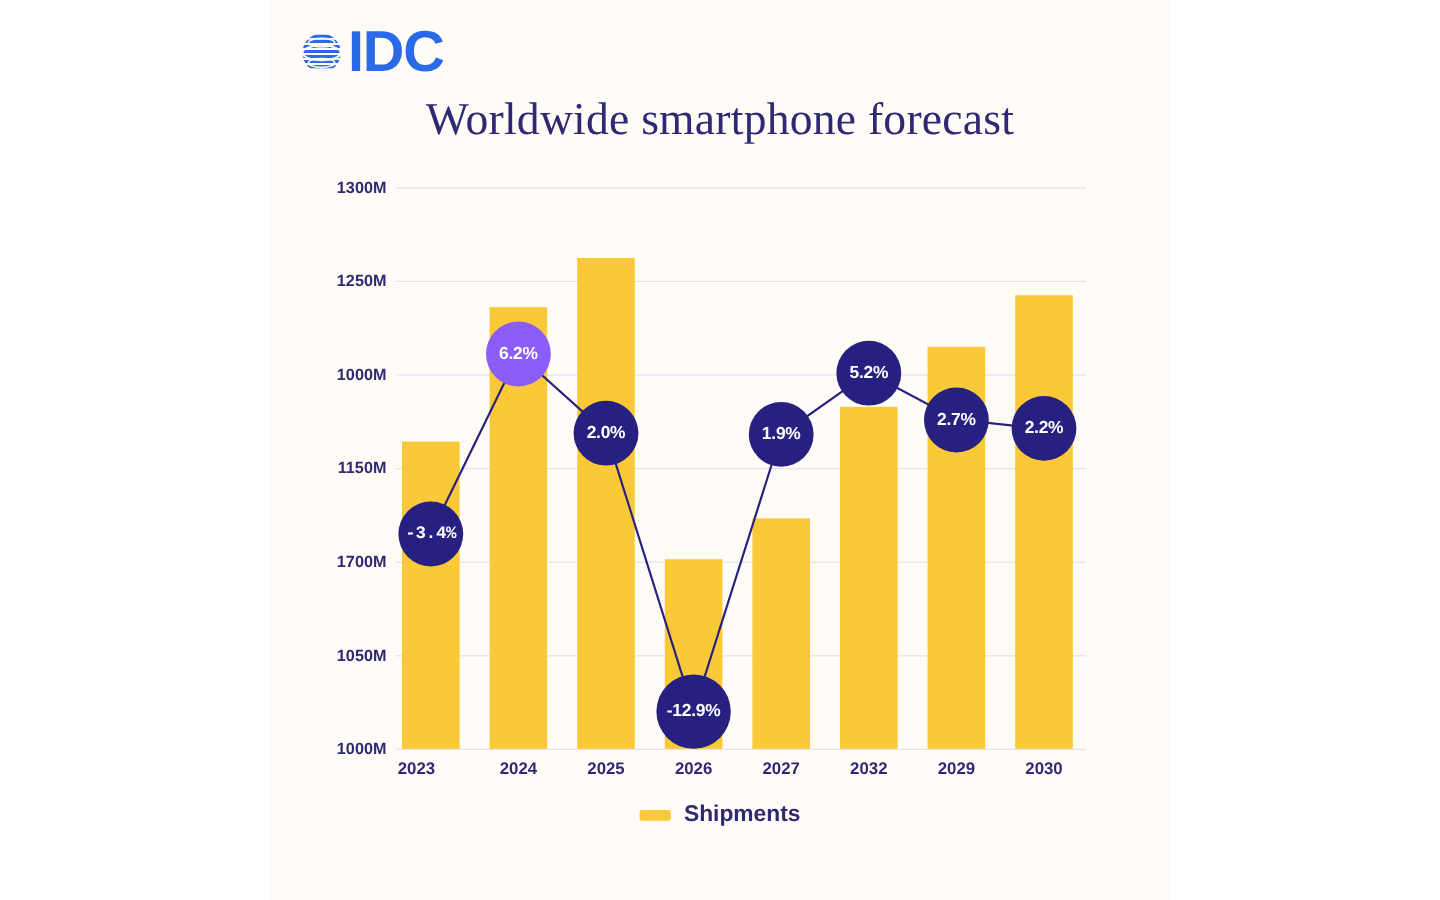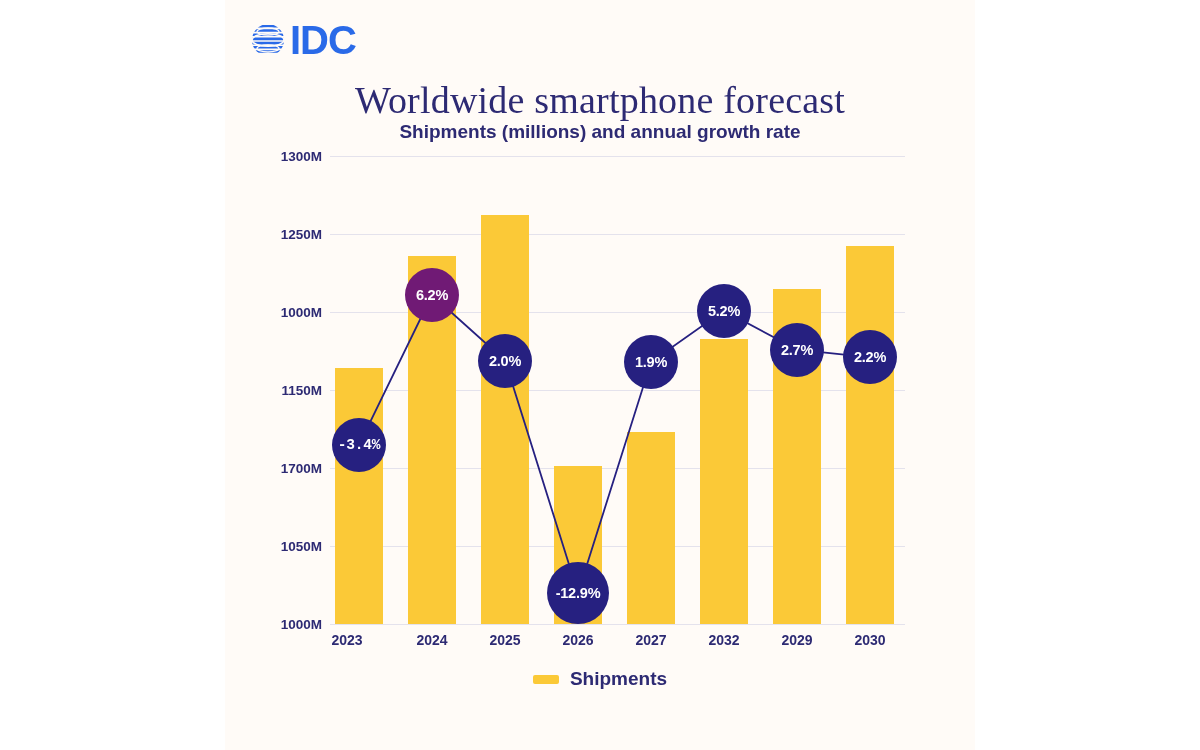--- a/index.html
+++ b/index.html
@@ -33,21 +33,21 @@
     position: absolute;
     left: 248px;
     top: 20px;
     display: flex;
     align-items: center;
     gap: 2px;
   }
   #logo .globe { display: block; }
   #logo .wordmark {
     font-family: "Liberation Sans", sans-serif;
-    font-size: 40px;
+    font-size: 48px;
     font-weight: bold;
     letter-spacing: -1px;
     color: #2a6ae8;
     line-height: 1;
   }
   
   #chart-title {
     position: absolute;
     left: 225px;
     top: 78px;
@@ -180,21 +180,20 @@
         <rect x="2" y="30.2" width="36" height="2.6" rx="1.3"></rect>
       </g>
       <ellipse cx="20" cy="20" rx="16" ry="6.2" fill="none" stroke="#fffbf7" stroke-width="1.6"></ellipse>
       <ellipse cx="20" cy="11.6" rx="11" ry="3.6" fill="none" stroke="#fffbf7" stroke-width="1.3"></ellipse>
       <ellipse cx="20" cy="28.4" rx="11" ry="3.6" fill="none" stroke="#fffbf7" stroke-width="1.3"></ellipse>
     </svg>
     <span class="wordmark">IDC</span>
   </div>
 
   <div id="chart-title">Worldwide smartphone forecast</div>
-  <div id="chart-subtitle">Shipments (millions) and annual growth rate</div>
 
   <div id="plot">
     <div id="gridlines">
         <div class="gridline" style="top: 624px; left: 330px; width: 575px;"></div>
         <div class="gridline" style="top: 546px; left: 330px; width: 575px;"></div>
         <div class="gridline" style="top: 468px; left: 330px; width: 575px;"></div>
         <div class="gridline" style="top: 390px; left: 330px; width: 575px;"></div>
         <div class="gridline" style="top: 312px; left: 330px; width: 575px;"></div>
         <div class="gridline" style="top: 234px; left: 330px; width: 575px;"></div>
         <div class="gridline" style="top: 156px; left: 330px; width: 575px;"></div>
@@ -216,21 +215,21 @@
         <div class="bar" title="2027: 1123" style="left: 627px; top: 432.12px; width: 48px; height: 191.88px; background: rgb(251, 201, 55);"></div>
         <div class="bar" title="2028: 1183" style="left: 700px; top: 338.52px; width: 48px; height: 285.48px; background: rgb(251, 201, 55);"></div>
         <div class="bar" title="2029: 1215" style="left: 773px; top: 288.6px; width: 48px; height: 335.4px; background: rgb(251, 201, 55);"></div>
         <div class="bar" title="2030: 1242" style="left: 846px; top: 246.48px; width: 48px; height: 377.52px; background: rgb(251, 201, 55);"></div>
       </div>
     <svg id="growth-line" width="1200" height="750" style="position:absolute;left:0;top:0;pointer-events:none">
         <polyline points="359,444.78010471204186 432,295 505,360.5287958115183 578,593 651,362.0890052356021 724,310.6020942408377 797,349.60732984293196 870,357.40837696335075" fill="none" stroke="#262080" stroke-width="1.8"></polyline>
       </svg>
     <div id="bubbles">
         <div class="bubble" style="left: 332px; top: 417.78px; width: 54px; height: 54px; background: rgb(38, 32, 128); font-family: Liberation Mono, monospace;">-3.4%</div>
-        <div class="bubble" style="left: 405px; top: 268px; width: 54px; height: 54px; background: #701a75;">6.2%</div>
+        <div class="bubble" style="left: 405px; top: 268px; width: 54px; height: 54px; background: #8b5cf6;">6.2%</div>
         <div class="bubble" style="left: 478px; top: 333.529px; width: 54px; height: 54px; background: rgb(38, 32, 128);">2.0%</div>
         <div class="bubble" style="left: 547px; top: 562px; width: 62px; height: 62px; background: rgb(38, 32, 128);">-12.9%</div>
         <div class="bubble" style="left: 624px; top: 335.089px; width: 54px; height: 54px; background: rgb(38, 32, 128);">1.9%</div>
         <div class="bubble" style="left: 697px; top: 283.602px; width: 54px; height: 54px; background: rgb(38, 32, 128);">5.2%</div>
         <div class="bubble" style="left: 770px; top: 322.607px; width: 54px; height: 54px; background: rgb(38, 32, 128);">2.7%</div>
         <div class="bubble" style="left: 843px; top: 330.408px; width: 54px; height: 54px; background: rgb(38, 32, 128);">2.2%</div>
       </div>
     <div id="xticks">
         <div class="xtick-label" style="left: 312px; top: 632px;">2023</div>
         <div class="xtick-label" style="left: 397px; top: 632px;">2024</div>

